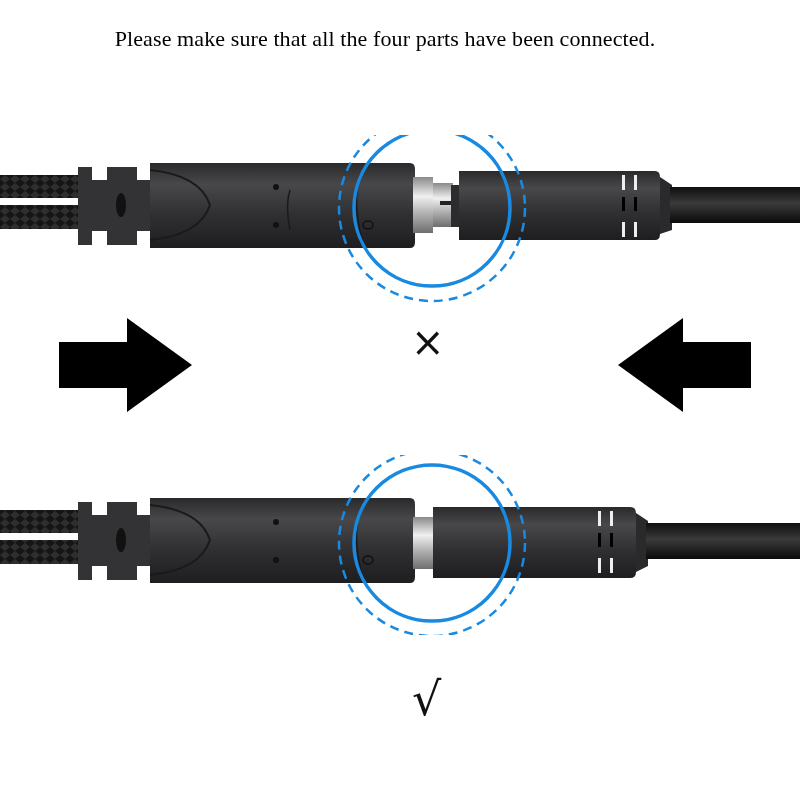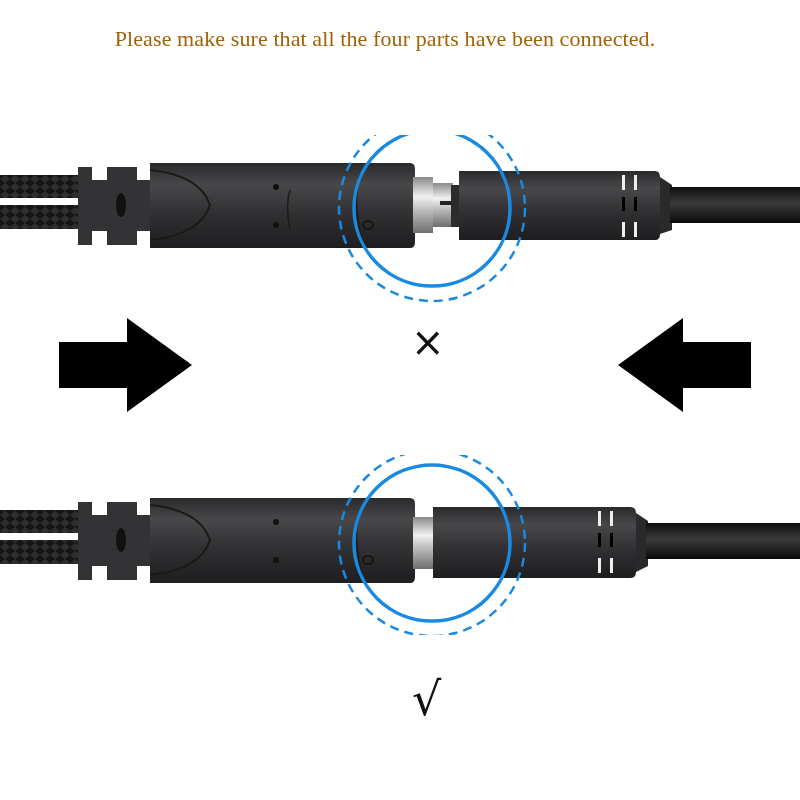--- a/index.html
+++ b/index.html
@@ -1,17 +1,17 @@
 <!DOCTYPE html>
 <html><head>
 <meta charset="utf-8">
 <style>
   html,body{margin:0;padding:0;background:#fff;}
   body{width:800px;height:800px;position:relative;overflow:hidden;font-family:"DejaVu Serif","Liberation Serif",serif;}
-  .caption{position:absolute;top:26px;left:0;width:770px;text-align:center;font-family:"Liberation Serif","DejaVu Serif",serif;font-size:22px;color:#a16207;letter-spacing:0.1px;}
+  .caption{position:absolute;top:26px;left:0;width:770px;text-align:center;font-family:"Liberation Serif","DejaVu Serif",serif;font-size:22px;color:#000000;letter-spacing:0.1px;}
   .scene{position:absolute;left:0;width:800px;height:180px;}
   .scene svg{position:absolute;left:0;top:0;}
   .mark{position:absolute;font-family:"DejaVu Sans","Liberation Sans",sans-serif;color:#111;}
   .arrow{position:absolute;}
 </style>
 </head>
 <body>
 
 <div class="caption">Please make sure that all the four parts have been connected.</div>
 

